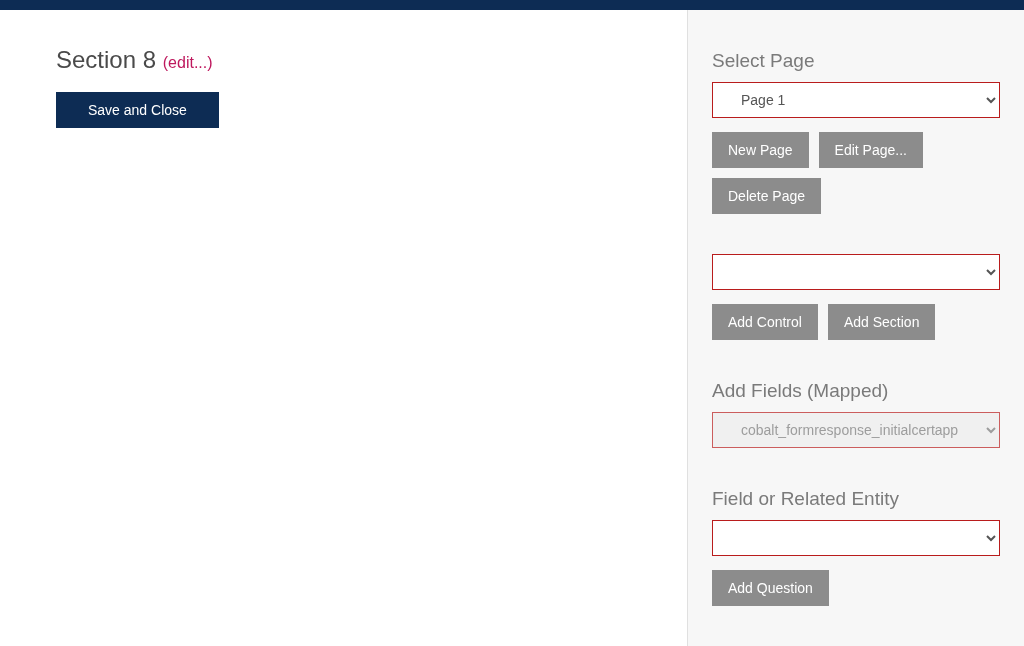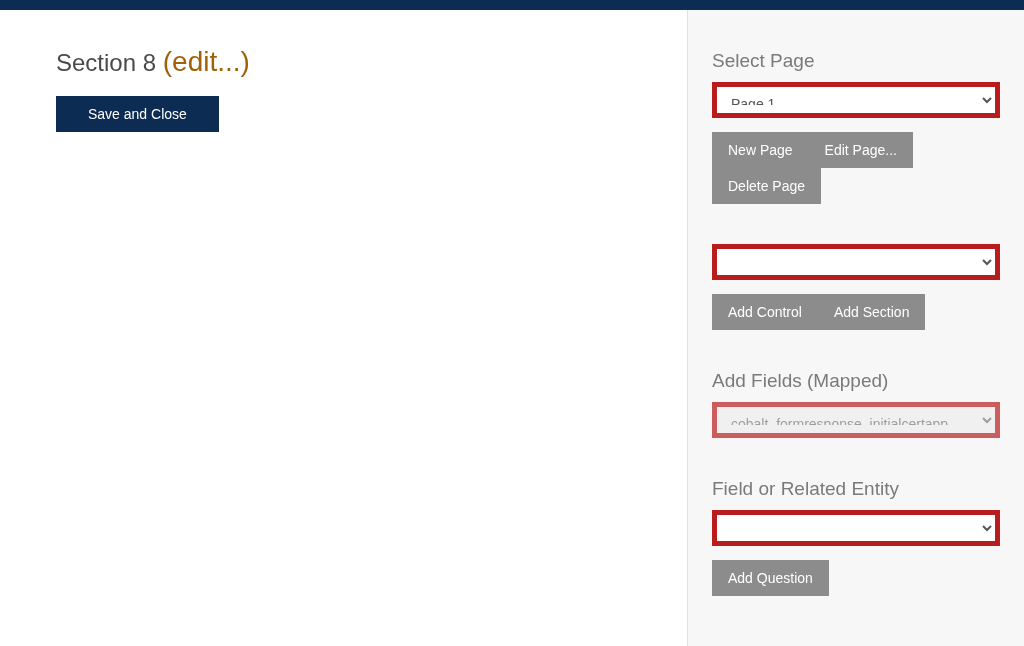--- a/index.html
+++ b/index.html
@@ -28,22 +28,22 @@
       background: #ffffff;
       min-height: 636px;
     }
     .section-heading {
       font-size: 24px;
       font-weight: 400;
       color: #4a4a4a;
       margin-bottom: 18px;
     }
     .edit-link {
-      color: #a16207;
-      font-size: 28px;
+      color: #be185d;
+      font-size: 16px;
       cursor: pointer;
     }
     .btn-primary {
       background: #0d2c54;
       color: #ffffff;
       border: none;
       padding: 10px 32px;
       font-size: 14px;
       cursor: pointer;
       font-family: inherit;
@@ -55,34 +55,35 @@
       min-height: 636px;
     }
     .sp-label {
       font-size: 19px;
       color: #7a7a7a;
       font-weight: 400;
       margin-bottom: 10px;
     }
     .sp-select {
       width: 100%;
-      padding: 8px 10px;
+      padding: 8px 24px;
       font-size: 14px;
-      border: 5px solid #b91c1c;
+      border: 1px solid #b91c1c;
       background: #ffffff;
       color: #555;
       font-family: inherit;
       height: 36px;
     }
     .sp-select:disabled {
       background: #eeeeee;
       color: #777;
     }
     .btn-row {
       display: flex;
+      gap: 10px;
       margin-top: 14px;
       flex-wrap: wrap;
     }
     .btn-gray {
       background: #8c8c8c;
       color: #ffffff;
       border: none;
       padding: 10px 16px;
       font-size: 14px;
       cursor: pointer;

